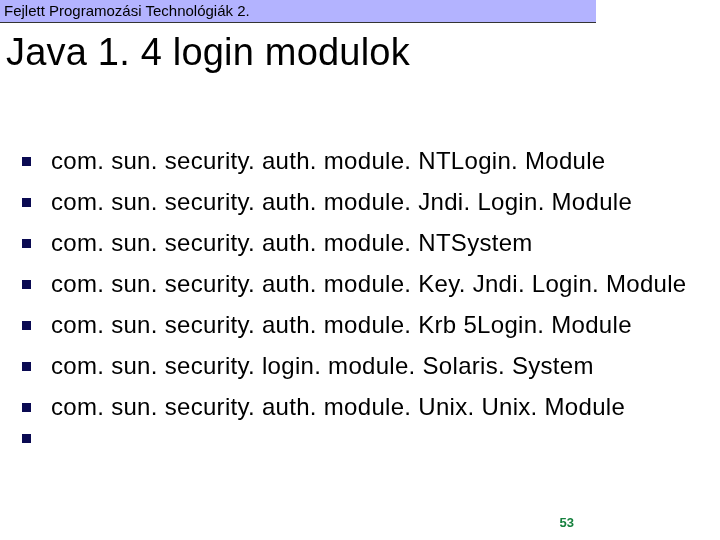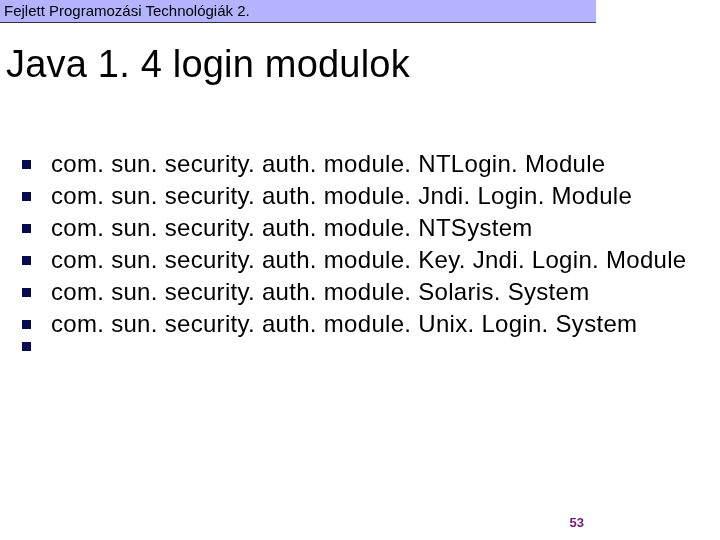--- a/index.html
+++ b/index.html
@@ -22,50 +22,49 @@
     border-bottom: 1px solid #333;
     padding: 2px 4px 3px 4px;
     font-size: 15px;
     color: #000;
   }
   .title {
     font-size: 38px;
     color: #000;
     padding: 8px 6px 0 6px;
     letter-spacing: 0.2px;
-    margin-top: 12px;
   }
   .list {
     padding: 60px 0 0 22px;
   }
   .item {
     display: flex;
     align-items: center;
-    margin: 4px 0;
+    margin: 13px 0;
   }
   .bullet {
     width: 9px;
     height: 9px;
     background: #0a0a52;
     margin-right: 20px;
     flex: 0 0 auto;
   }
   .item-text {
     font-size: 24px;
     color: #000;
     letter-spacing: 0.3px;
     white-space: nowrap;
   }
   .page-number {
     position: absolute;
     bottom: 10px;
-    right: 12px;
+    right: 22px;
     font-size: 13px;
     font-weight: bold;
-    color: #701a75;
+    color: #15803d;
   }
 </style>
 </head>
 <body>
 
 <div class="slide">
   <div class="header-bar">
     <span>Fejlett Programozási Technológiák 2.</span>
   </div>
   <div class="title">Java 1. 4 login modulok</div>
@@ -82,25 +81,29 @@
     <div class="item">
       <div class="bullet"></div>
       <span class="item-text">com. sun. security. auth. module. NTSystem</span>
     </div>
     <div class="item">
       <div class="bullet"></div>
       <span class="item-text">com. sun. security. auth. module. Key. Jndi. Login. Module</span>
     </div>
     <div class="item">
       <div class="bullet"></div>
-      <span class="item-text">com. sun. security. auth. module. Solaris. System</span>
+      <span class="item-text">com. sun. security. auth. module. Krb 5Login. Module</span>
     </div>
     <div class="item">
       <div class="bullet"></div>
-      <span class="item-text">com. sun. security. auth. module. Unix. Login. System</span>
+      <span class="item-text">com. sun. security. login. module. Solaris. System</span>
+    </div>
+    <div class="item">
+      <div class="bullet"></div>
+      <span class="item-text">com. sun. security. auth. module. Unix. Unix. Module</span>
     </div>
     <div class="item">
       <div class="bullet"></div>
     </div>
   </div>
 
   <div class="page-number">53</div>
 </div>
 
 </body></html>

